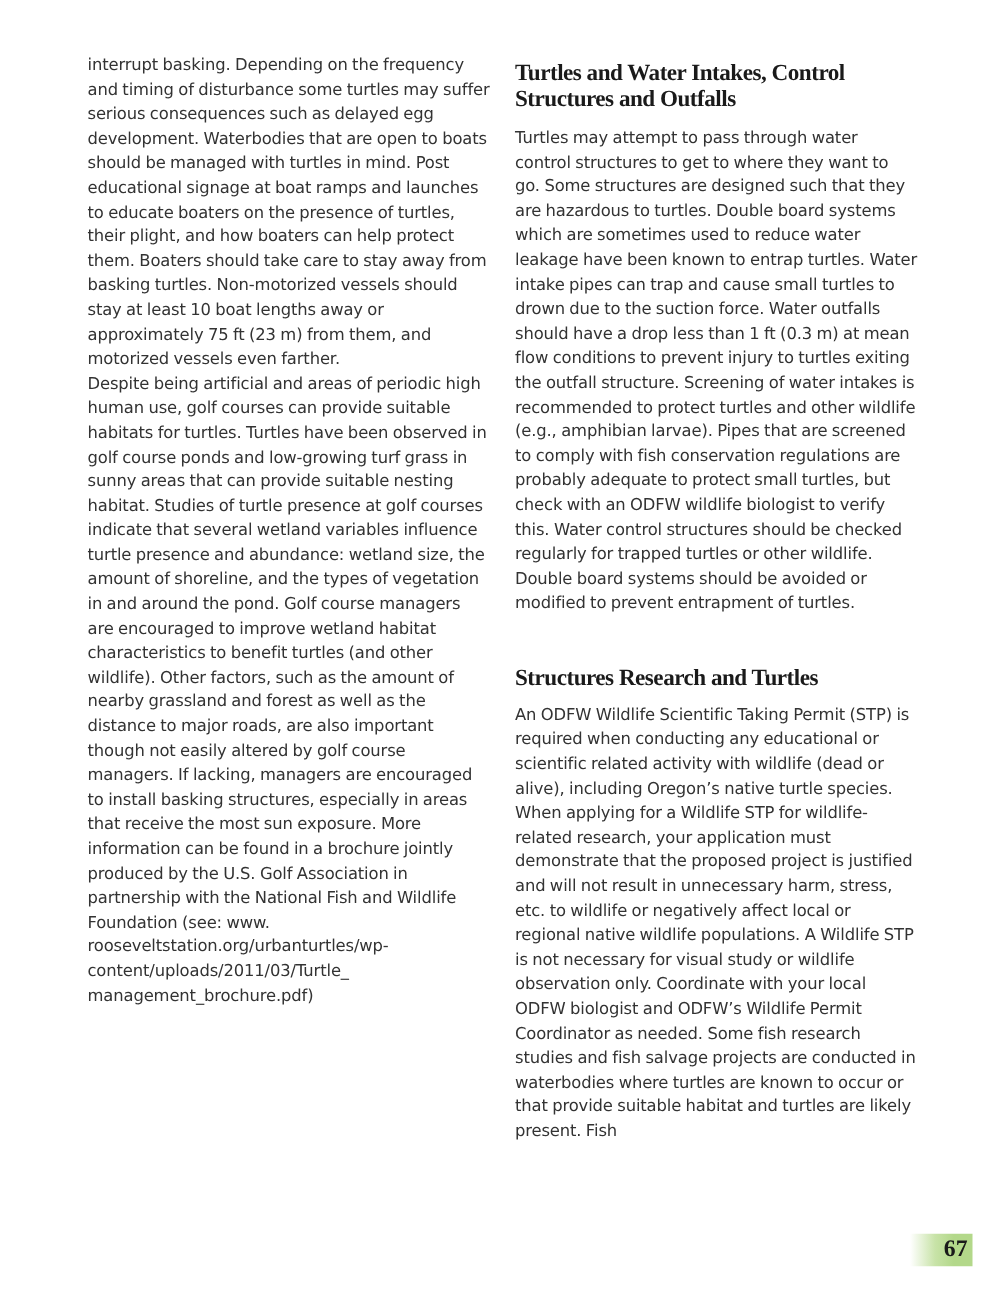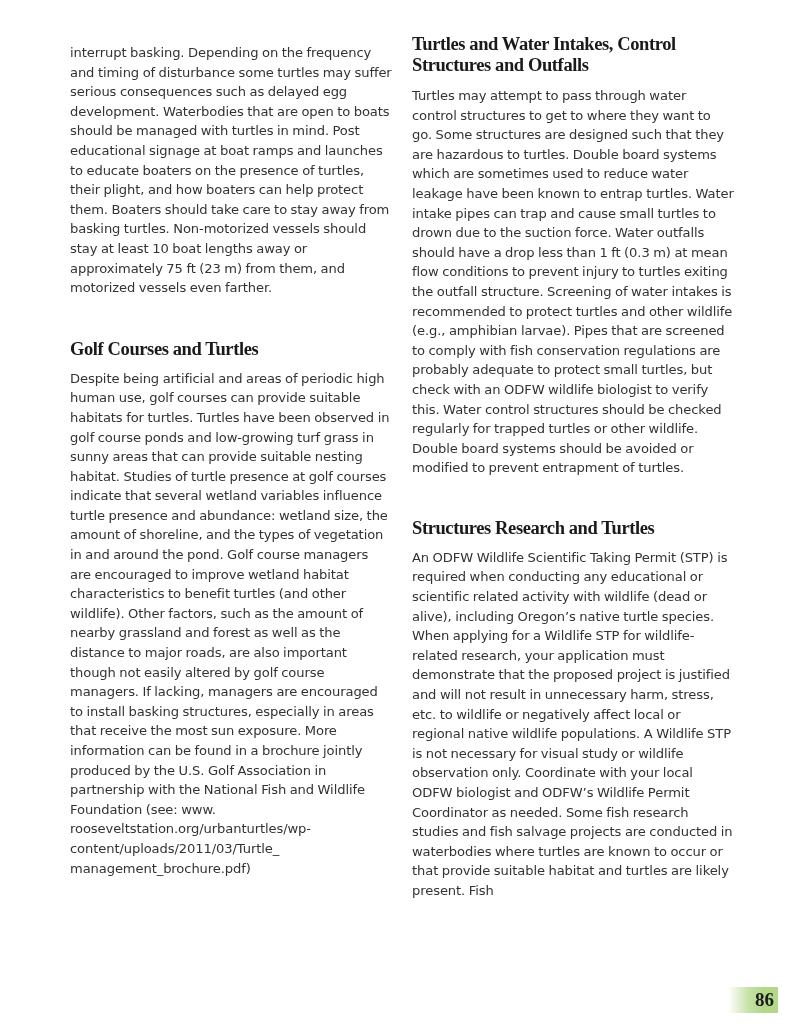--- a/index.html
+++ b/index.html
@@ -1,20 +1,20 @@
 <!DOCTYPE html>
 <html><head>
 <meta charset="utf-8">
 <style>
   html, body { margin: 0; padding: 0; background: #ffffff; }
   body { width: 800px; height: 1035px; position: relative; overflow: hidden; }
   .page { position: absolute; left: 0; top: 0; width: 717px; height: 1035px; }
   .col { position: absolute; }
   .col-left { left: 70px; top: 43px; width: 322px; }
-  .col-right { left: 412px; top: 33px; width: 322px; }
+  .col-right { left: 412px; top: 48px; width: 322px; }
   .para {
     font-family: "DejaVu Sans", sans-serif;
     font-size: 13.1px;
     line-height: 19.6px;
     color: #333333;
     margin: 0;
     letter-spacing: -0.1px;
     word-spacing: -0.5px;
   }
   .heading {
@@ -46,29 +46,28 @@
   }
 </style>
 </head>
 <body>
 
 <div class="page">
 
   <div class="col col-left">
     <p class="para">interrupt basking. Depending on the frequency and timing of disturbance some turtles may suffer serious consequences such as delayed egg development. Waterbodies that are open to boats should be managed with turtles in mind. Post educational signage at boat ramps and launches to educate boaters on the presence of turtles, their plight, and how boaters can help protect them. Boaters should take care to stay away from basking turtles. Non-motorized vessels should stay at least 10 boat lengths away or approximately 75 ft (23 m) from them, and motorized vessels even farther.</p>
 
-    <h2 class="heading h-golf">Golf Courses and Turtles</h2>
     <p class="para">Despite being artificial and areas of periodic high human use, golf courses can provide suitable habitats for turtles. Turtles have been observed in golf course ponds and low-growing turf grass in sunny areas that can provide suitable nesting habitat. Studies of turtle presence at golf courses indicate that several wetland variables influence turtle presence and abundance: wetland size, the amount of shoreline, and the types of vegetation in and around the pond. Golf course managers are encouraged to improve wetland habitat characteristics to benefit turtles (and other wildlife). Other factors, such as the amount of nearby grassland and forest as well as the distance to major roads, are also important though not easily altered by golf course managers. If lacking, managers are encouraged to install basking structures, especially in areas that receive the most sun exposure. More information can be found in a brochure jointly produced by the U.S. Golf Association in partnership with the National Fish and Wildlife Foundation (see: www. rooseveltstation.org/urbanturtles/wp-content/uploads/2011/03/Turtle_ management_brochure.pdf)</p>
   </div>
 
   <div class="col col-right">
     <h2 class="heading h-water">Turtles and Water Intakes, Control Structures and Outfalls</h2>
     <p class="para">Turtles may attempt to pass through water control structures to get to where they want to go. Some structures are designed such that they are hazardous to turtles. Double board systems which are sometimes used to reduce water leakage have been known to entrap turtles. Water intake pipes can trap and cause small turtles to drown due to the suction force. Water outfalls should have a drop less than 1 ft (0.3 m) at mean flow conditions to prevent injury to turtles exiting the outfall structure. Screening of water intakes is recommended to protect turtles and other wildlife (e.g., amphibian larvae). Pipes that are screened to comply with fish conservation regulations are probably adequate to protect small turtles, but check with an ODFW wildlife biologist to verify this. Water control structures should be checked regularly for trapped turtles or other wildlife. Double board systems should be avoided or modified to prevent entrapment of turtles.</p>
 
     <h2 class="heading h-sci">Structures Research and Turtles</h2>
     <p class="para">An ODFW Wildlife Scientific Taking Permit (STP) is required when conducting any educational or scientific related activity with wildlife (dead or alive), including Oregon’s native turtle species. When applying for a Wildlife STP for wildlife-related research, your application must demonstrate that the proposed project is justified and will not result in unnecessary harm, stress, etc. to wildlife or negatively affect local or regional native wildlife populations. A Wildlife STP is not necessary for visual study or wildlife observation only. Coordinate with your local ODFW biologist and ODFW’s Wildlife Permit Coordinator as needed. Some fish research studies and fish salvage projects are conducted in waterbodies where turtles are known to occur or that provide suitable habitat and turtles are likely present. Fish</p>
   </div>
 
   <div class="page-badge">
-    <span class="page-number">86</span>
+    <span class="page-number">67</span>
   </div>
 
 </div>
 
 </body></html>

